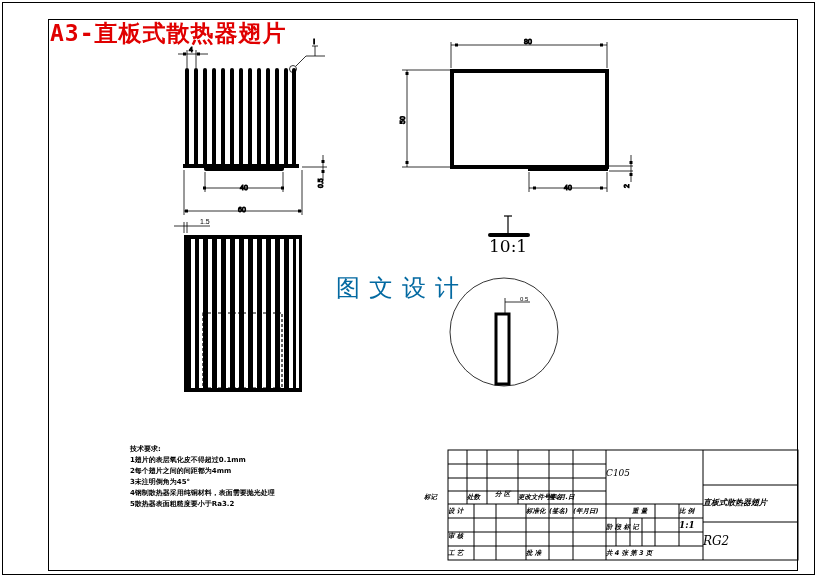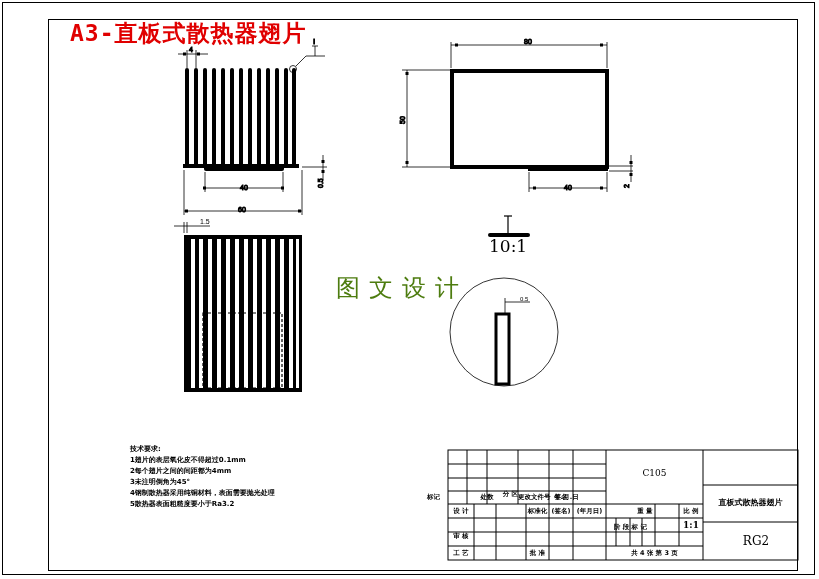--- a/index.html
+++ b/index.html
@@ -1,27 +1,27 @@
 <!DOCTYPE html>
 <html><head>
 <meta charset="utf-8">
 <style>
   html,body{margin:0;padding:0;background:#fff;}
   body{width:819px;height:579px;position:relative;overflow:hidden;font-family:"DejaVu Sans",sans-serif;}
   .abs{position:absolute;}
   #outer{left:2px;top:2px;width:813px;height:573px;border:1px solid #000;box-sizing:border-box;}
   #inner{left:48px;top:19px;width:750px;height:552px;border:1px solid #000;box-sizing:border-box;}
-  #title{left:50px;top:18px;color:#e00000;font-family:"DejaVu Sans Mono",monospace;font-size:23px;font-weight:bold;letter-spacing:1px;white-space:nowrap;padding-left:20px;}
+  #title{left:50px;top:18px;color:#e00000;font-family:"DejaVu Sans Mono",monospace;font-size:23px;font-weight:bold;letter-spacing:1px;white-space:nowrap;}
   svg{position:absolute;left:0;top:0;}
   .dim{font-family:"Liberation Sans",sans-serif;font-size:7px;fill:#000;}
-  #watermark{left:336px;top:272px;font-family:"DejaVu Serif",serif;font-size:24px;letter-spacing:9px;color:#4d7c0f;white-space:nowrap;}
+  #watermark{left:336px;top:272px;font-family:"DejaVu Serif",serif;font-size:24px;letter-spacing:9px;color:#0369a1;white-space:nowrap;}
   #scale{left:489px;top:236px;font-family:"DejaVu Serif",serif;font-size:17px;color:#000;}
   #notes{left:130px;top:444px;font-family:"DejaVu Sans",sans-serif;font-size:7px;font-weight:bold;line-height:11px;color:#000;}
   #notes div{white-space:nowrap;}
-  .tb{position:absolute;font-family:"DejaVu Sans",sans-serif;font-size:6.5px;font-weight:bold;color:#000;white-space:nowrap;text-align:center;}
+  .tb{position:absolute;font-family:"DejaVu Sans",sans-serif;font-size:6.5px;font-weight:bold;color:#000;white-space:nowrap;font-style:italic;}
   .tbs{font-family:"DejaVu Serif",serif;font-weight:normal;}
 </style>
 </head>
 <body>
 
 <div id="outer" class="abs"></div>
 <div id="inner" class="abs"></div>
 
 <div id="title" class="abs">A3-直板式散热器翅片</div>
 

